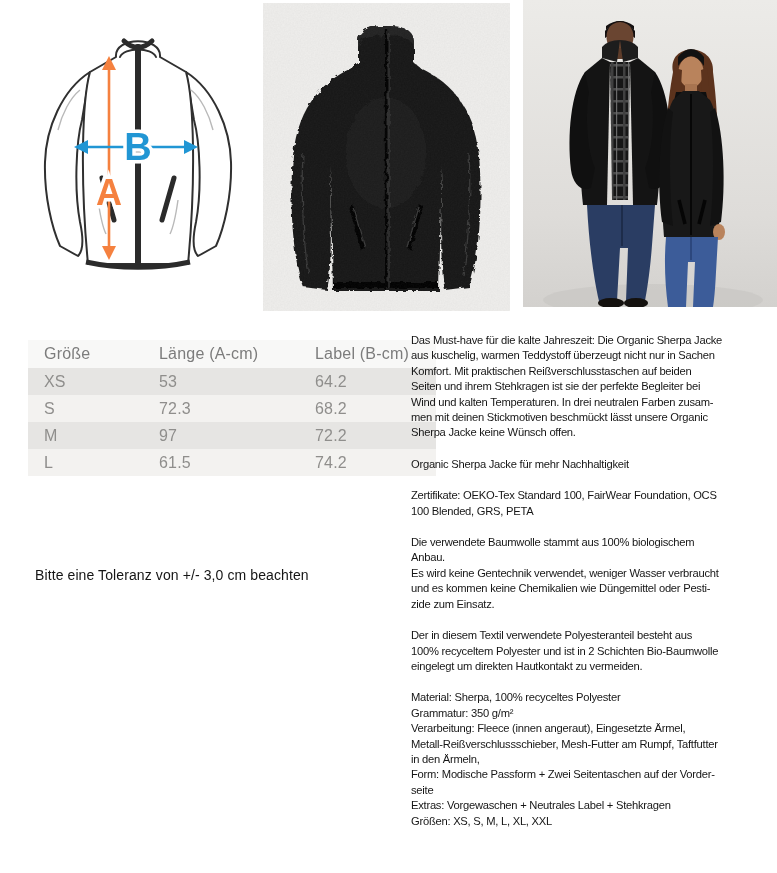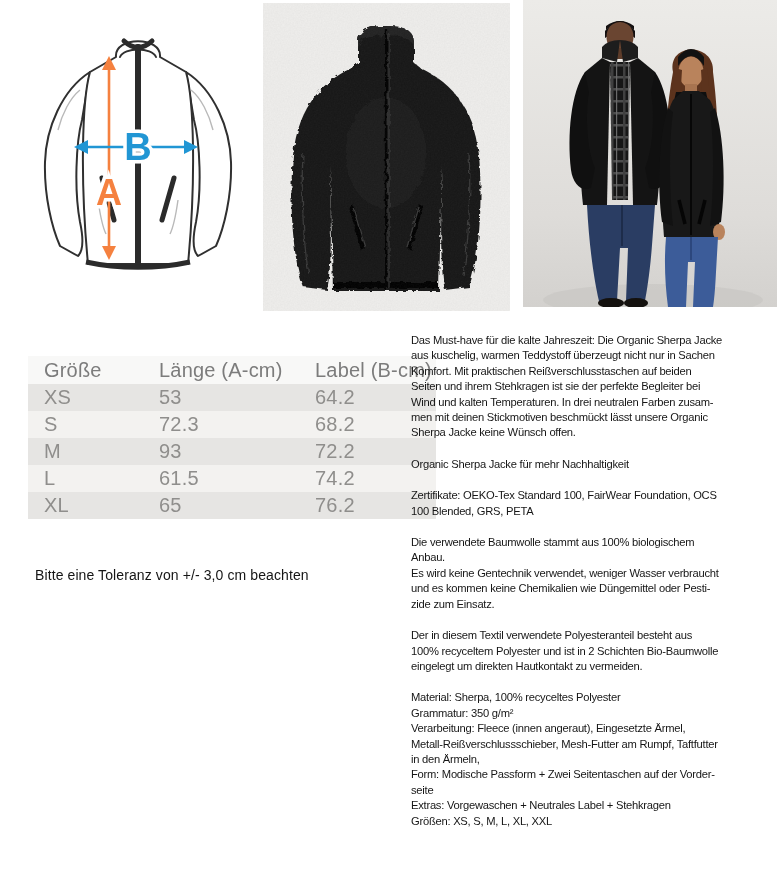--- a/index.html
+++ b/index.html
@@ -7,22 +7,22 @@
         font-family:"Liberation Sans",sans-serif;}
 
   
   .img-box{position:absolute;overflow:hidden;}
   .diagram-box{left:28px;top:10px;width:215px;height:295px;background:#ffffff;}
   .product-box{left:263px;top:3px;width:247px;height:308px;background:#f0efed;}
   .models-box{left:523px;top:0;width:254px;height:307px;}
   .img-box svg{display:block;width:100%;height:100%;}
 
   
-  table.size-table{position:absolute;left:28px;top:356px;width:360px;
-        border-collapse:collapse;table-layout:fixed;font-size:20px;letter-spacing:.2px;}
+  table.size-table{position:absolute;left:28px;top:340px;width:360px;
+        border-collapse:collapse;table-layout:fixed;font-size:16px;letter-spacing:.2px;}
   table.size-table th{width:99px;text-align:left;font-weight:400;color:#7c7c7c;
         background:#f8f8f7;height:28px;padding:0 0 0 16px;}
   table.size-table th.c2{width:140px;} table.size-table th.c3{width:121px;}
   table.size-table td{height:27px;padding:0 0 0 16px;color:#8f8e8c;margin-left:44px;}
   table.size-table tr.odd  td{background:#e6e5e3;}
   table.size-table tr.even td{background:#f3f2f0;}
 
   .tolerance{position:absolute;left:35px;top:567px;font-size:14px;color:#151515;letter-spacing:.1px;}
 
   
@@ -195,32 +195,27 @@
         <td>53</td>
         <td>64.2</td>
       </tr>
       <tr class="even">
         <td>S</td>
         <td>72.3</td>
         <td>68.2</td>
       </tr>
       <tr class="odd">
         <td>M</td>
-        <td>93</td>
+        <td>97</td>
         <td>72.2</td>
       </tr>
       <tr class="even">
         <td>L</td>
         <td>61.5</td>
         <td>74.2</td>
-      </tr>
-      <tr class="odd">
-        <td>XL</td>
-        <td>65</td>
-        <td>76.2</td>
       </tr>
     </tbody>
   </table>
 
   <div class="tolerance">Bitte eine Toleranz von +/- 3,0 cm beachten</div>
 
   <div class="description">
     <p>Das Must-have für die kalte Jahreszeit: Die Organic Sherpa Jacke
 aus kuschelig, warmen Teddystoff überzeugt nicht nur in Sachen
 Komfort. Mit praktischen Reißverschlusstaschen auf beiden

